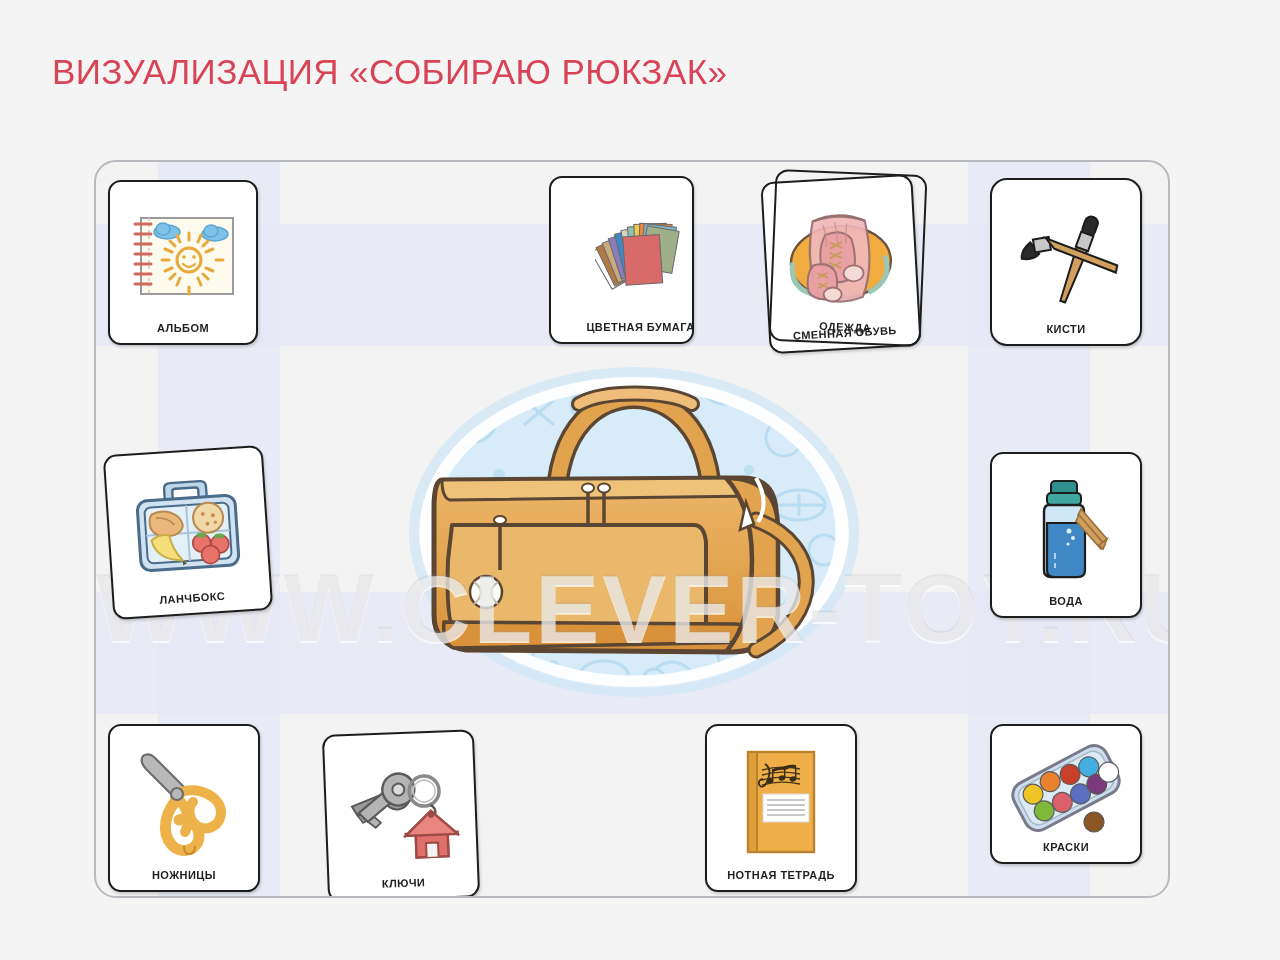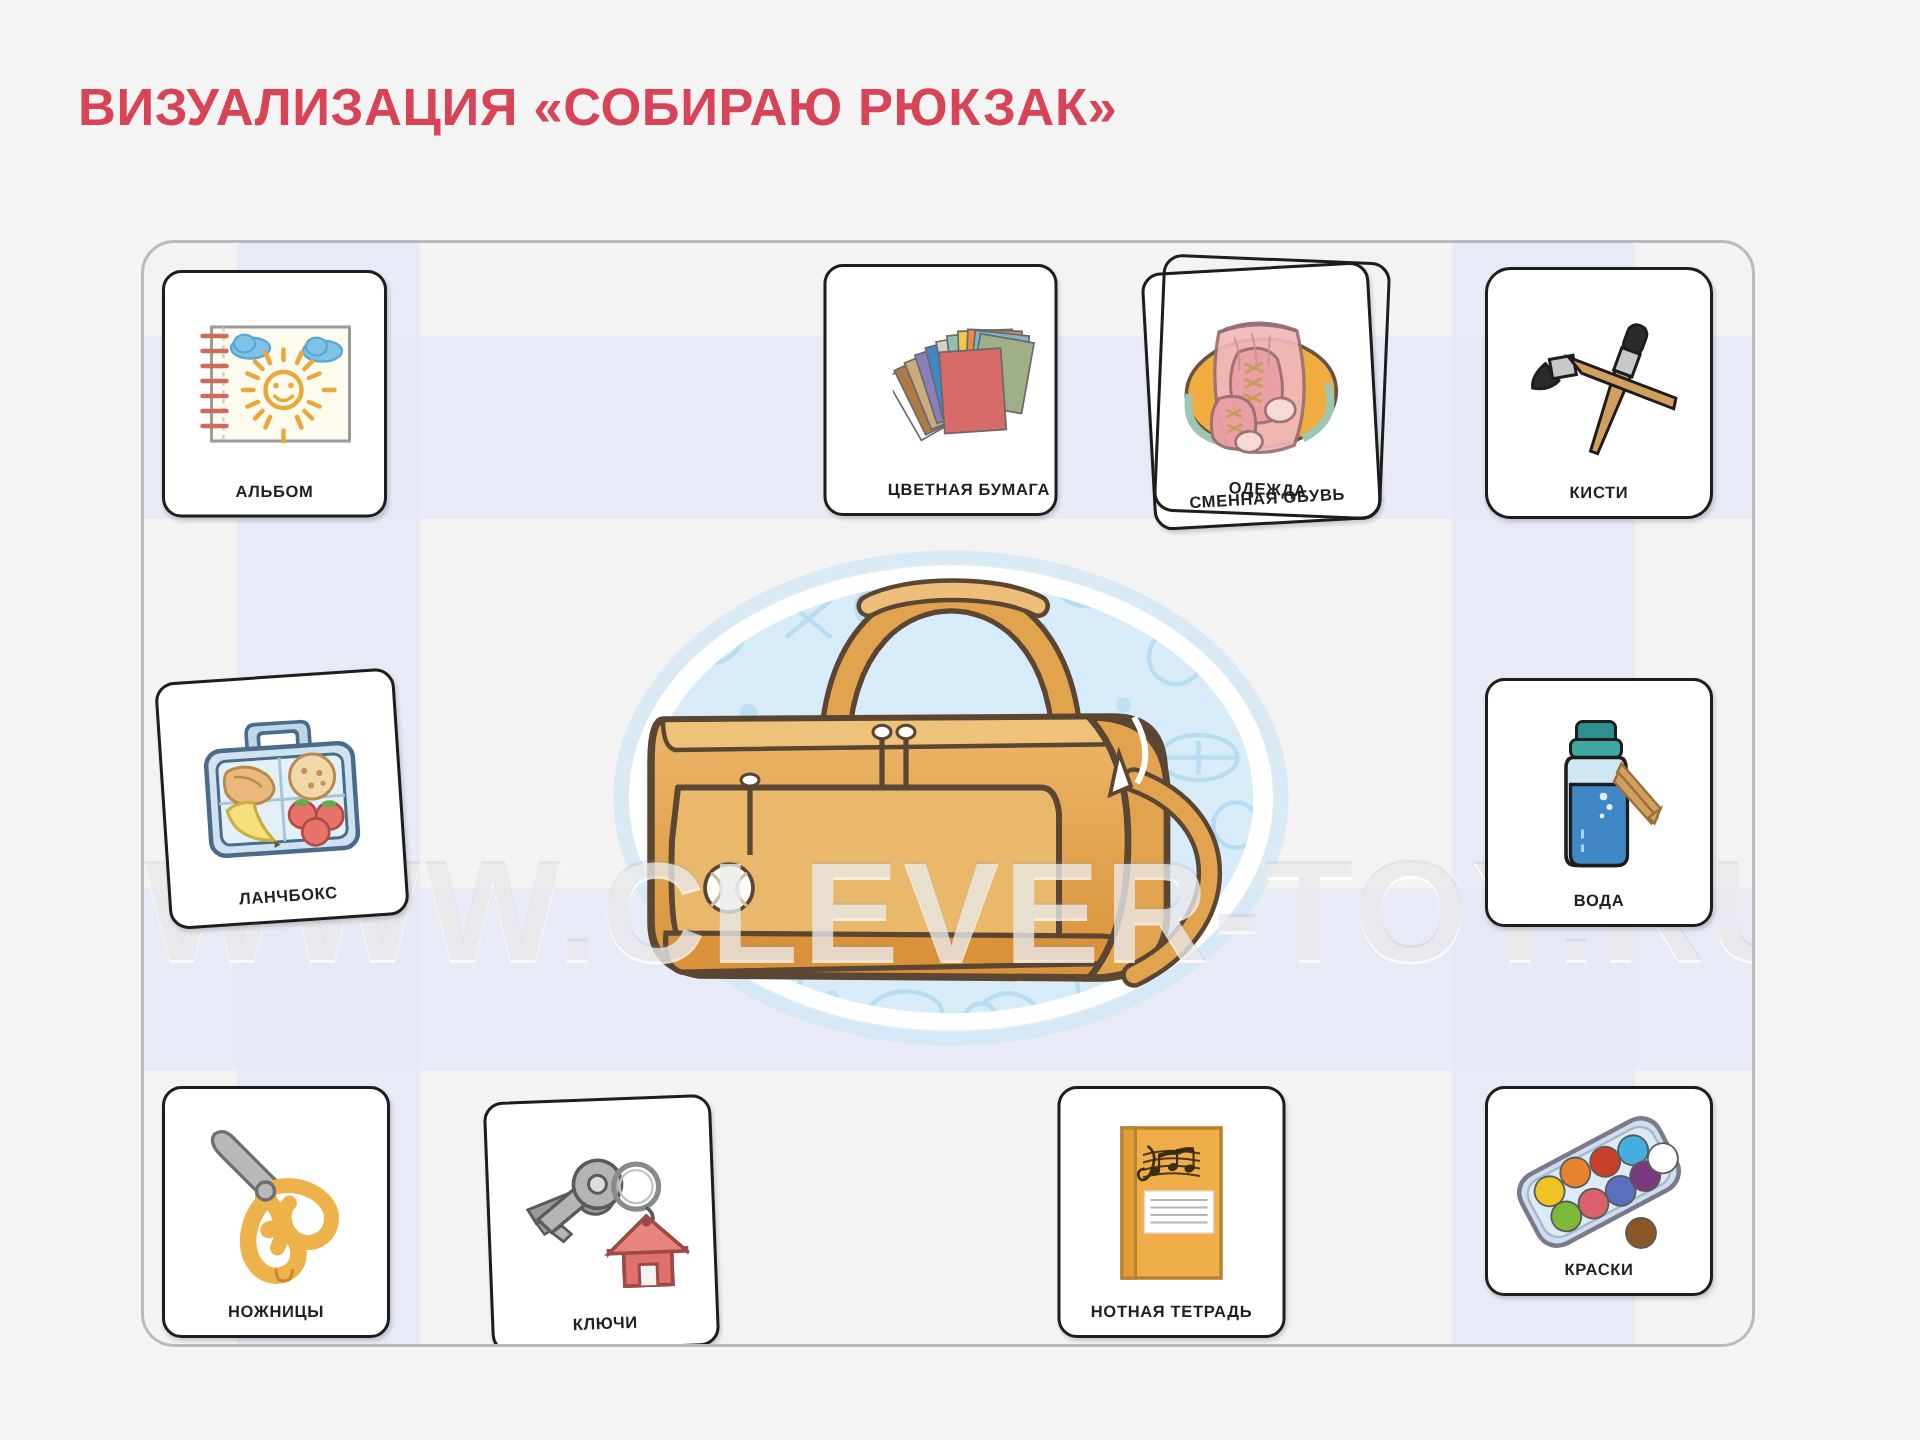--- a/index.html
+++ b/index.html
@@ -13,21 +13,21 @@
     position: relative;
     width: 1280px; height: 960px;
     background: #f4f4f5;
   }
 
   
   .page-title {
     position: absolute;
     left: 52px; top: 52px;
     font-size: 35px;
-    font-weight: bold;
+    font-weight: normal;
     letter-spacing: 0.4px;
     color: #d94356;
     white-space: nowrap;
   }
 
   
   .board {
     position: absolute;
     left: 94px; top: 160px;
     width: 1076px; height: 738px;
@@ -73,21 +73,21 @@
     letter-spacing: .45px;
     color: #1f1f1f;
     text-align: center;
     line-height: 1.1;
     padding-bottom: 3px;
     white-space: nowrap;
   }
 
   
   #card-album     { left: 12px;  top: 18px;  width: 150px; height: 165px; }
-  #card-paper     { left: 453px; top: 14px;  width: 156px; height: 168px; padding-left: 44px; }
+  #card-paper     { left: 453px; top: 14px;  width: 145px; height: 168px; padding-left: 44px; }
   #card-shoes     { left: 669px; top: 16px;  width: 152px; height: 172px; transform: rotate(-3.2deg); }
   #card-clothes   { left: 676px; top: 10px;  width: 152px; height: 172px; transform: rotate(2.4deg); }
   #card-brushes   { left: 894px; top: 16px;  width: 152px; height: 168px; border-radius: 17px; }
   #card-lunchbox  { left: 12px;  top: 288px; width: 160px; height: 165px; transform: rotate(-3.8deg); }
   #card-water     { left: 894px; top: 290px; width: 152px; height: 166px; }
   #card-scissors  { left: 12px;  top: 562px; width: 152px; height: 168px; }
   #card-keys      { left: 229px; top: 570px; width: 152px; height: 168px; transform: rotate(-2.2deg); }
   #card-notebook  { left: 609px; top: 562px; width: 152px; height: 168px; }
   #card-paints    { left: 894px; top: 562px; width: 152px; height: 140px; }
 

